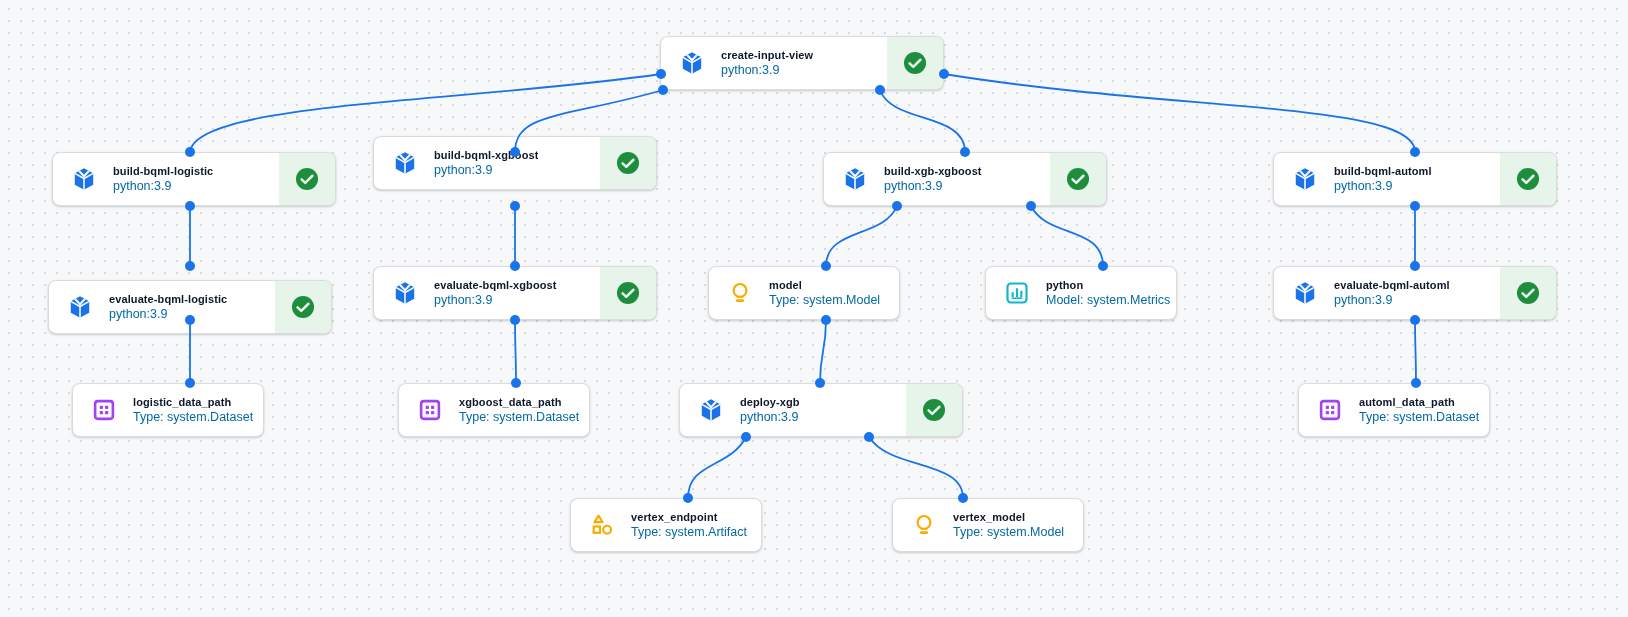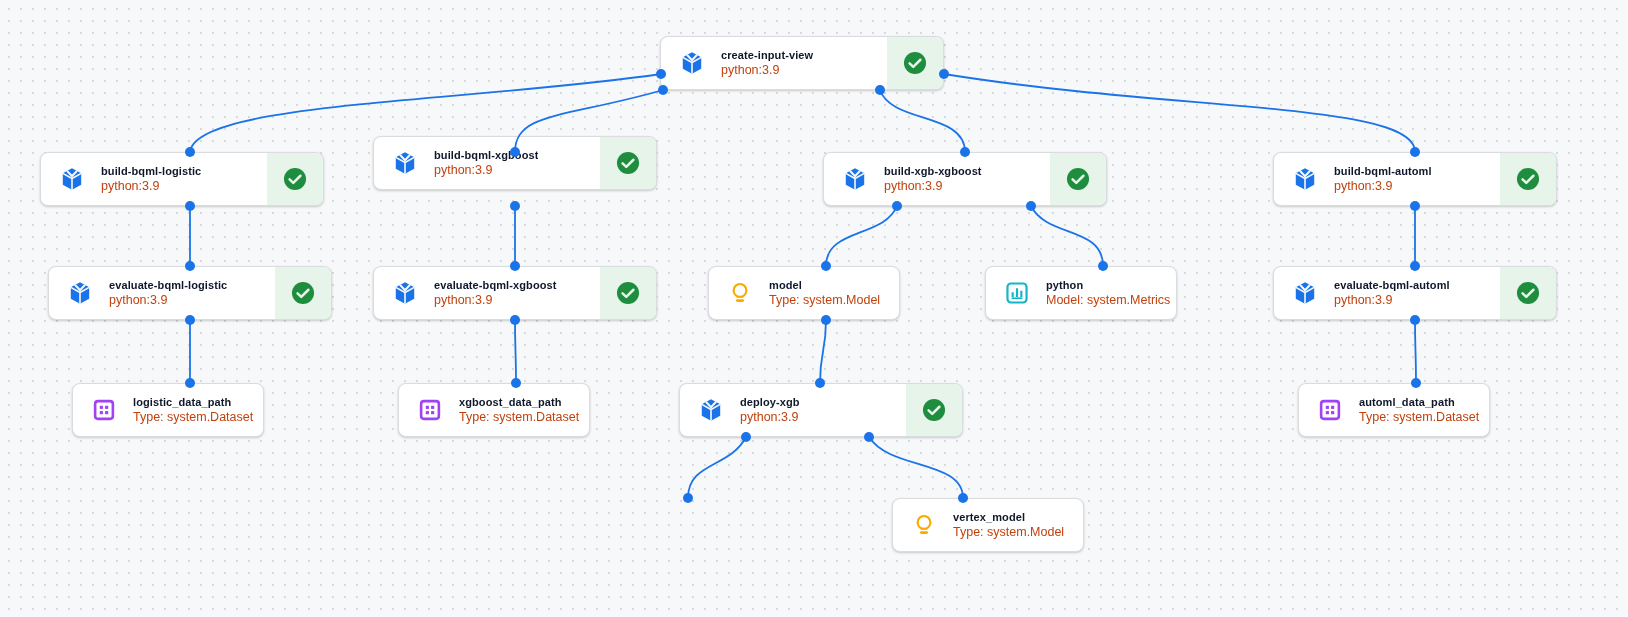--- a/index.html
+++ b/index.html
@@ -15,21 +15,21 @@
     background:#fff; border:1px solid #dadce0; border-radius:8px;
     display:flex; align-items:center;
     box-shadow:0 1px 2px rgba(60,64,67,.18), 0 1px 3px rgba(60,64,67,.08);
     cursor:pointer;
   }
   .exec{width:284px;}
   .artifact{width:192px;}
   .nicon{width:26px; height:26px; margin-left:18px; flex:none;}
   .ntext{margin-left:16px; min-width:0; overflow:hidden;}
   .ntitle{font-size:11px; font-weight:700; color:#0f172a; letter-spacing:.1px; white-space:nowrap;}
-  .nsub{font-size:12.5px; color:#c2410c; margin-top:2px; white-space:nowrap;}
+  .nsub{font-size:12.5px; color:#0369a1; margin-top:2px; white-space:nowrap;}
   .nstatus{
     margin-left:auto; width:56px; align-self:stretch; background:#e6f4ea;
     border-radius:0 7px 7px 0; display:flex; align-items:center; justify-content:center; flex:none;
   }
   .scheck{width:26px; height:26px;}
   #edges-svg{position:absolute; left:0; top:0; pointer-events:none;}
   .edge-path{fill:none; stroke:#1a73e8; stroke-width:1.8;}
   .edge-dot{fill:#1a73e8;}
   #icon-defs{position:absolute; width:0; height:0; overflow:hidden;}
 </style>
@@ -82,21 +82,21 @@
       <div class="ntitle">create-input-view</div>
       <div class="nsub">python:3.9</div>
     </div>
     <div class="nstatus">
       <svg class="scheck">
           <use href="#i-check"></use>
         </svg>
     </div>
   </div>
 
-  <div class="node exec" style="left:40px;top:152px">
+  <div class="node exec" style="left:52px;top:152px">
     <svg class="nicon">
         <use href="#i-cube"></use>
       </svg>
     <div class="ntext">
       <div class="ntitle">build-bqml-logistic</div>
       <div class="nsub">python:3.9</div>
     </div>
     <div class="nstatus">
       <svg class="scheck">
           <use href="#i-check"></use>
@@ -142,21 +142,21 @@
       <div class="ntitle">build-bqml-automl</div>
       <div class="nsub">python:3.9</div>
     </div>
     <div class="nstatus">
       <svg class="scheck">
           <use href="#i-check"></use>
         </svg>
     </div>
   </div>
 
-  <div class="node exec" style="left:48px;top:266px">
+  <div class="node exec" style="left:48px;top:280px">
     <svg class="nicon">
         <use href="#i-cube"></use>
       </svg>
     <div class="ntext">
       <div class="ntitle">evaluate-bqml-logistic</div>
       <div class="nsub">python:3.9</div>
     </div>
     <div class="nstatus">
       <svg class="scheck">
           <use href="#i-check"></use>
@@ -252,20 +252,29 @@
   <div class="node artifact" style="left:1298px;top:383px">
     <svg class="nicon">
         <use href="#i-dataset"></use>
       </svg>
     <div class="ntext">
       <div class="ntitle">automl_data_path</div>
       <div class="nsub">Type: system.Dataset</div>
     </div>
   </div>
 
+  <div class="node artifact" style="left:570px;top:498px">
+    <svg class="nicon">
+        <use href="#i-artifact"></use>
+      </svg>
+    <div class="ntext">
+      <div class="ntitle">vertex_endpoint</div>
+      <div class="nsub">Type: system.Artifact</div>
+    </div>
+  </div>
 
   <div class="node artifact" style="left:892px;top:498px">
     <svg class="nicon">
         <use href="#i-bulb"></use>
       </svg>
     <div class="ntext">
       <div class="ntitle">vertex_model</div>
       <div class="nsub">Type: system.Model</div>
     </div>
   </div>

